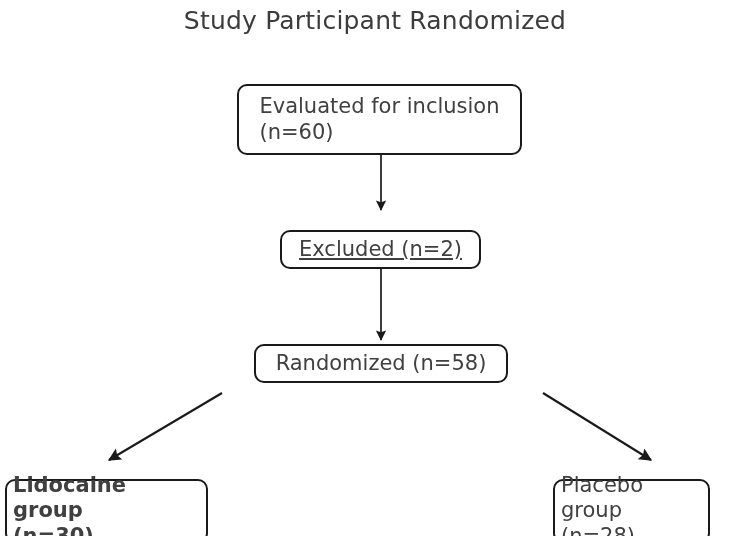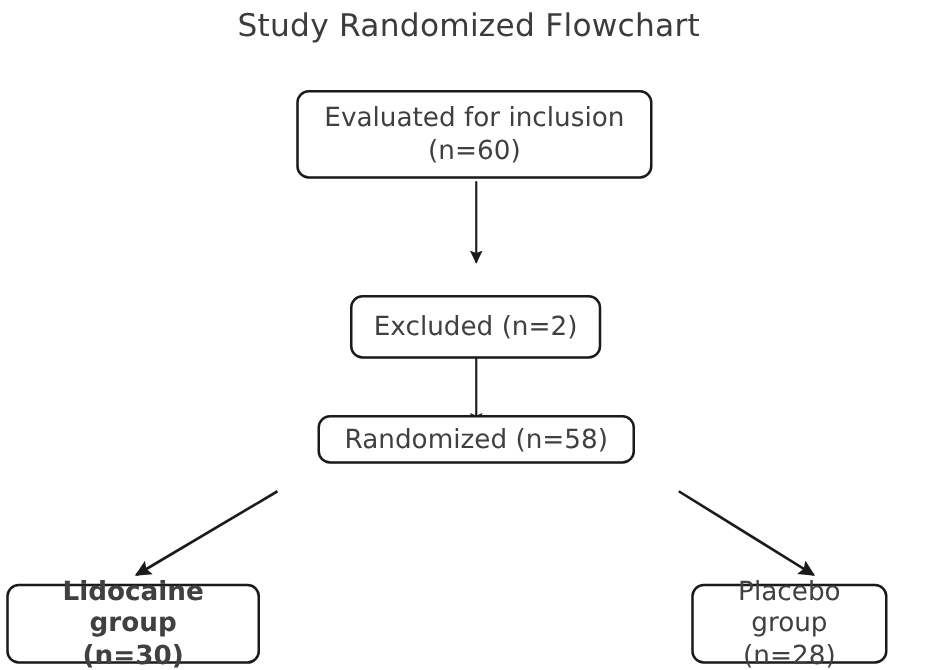--- a/index.html
+++ b/index.html
@@ -38,40 +38,42 @@
 
   .node-box {
     position: absolute;
     box-sizing: border-box;
     border: 2px solid #1a1a1a;
     border-radius: 10px;
     background: #ffffff;
     display: flex;
     align-items: center;
     justify-content: center;
-    text-align: center;
+    text-align: left;
     color: #404040;
     font-size: 21px;
     line-height: 1.22;
     white-space: pre-line;
     padding: 2px 6px;
+    margin-top: 12px;
   }
 
   
   #node-evaluated {
     left: 237px;
     top: 72px;
     width: 285px;
     height: 71px;
   }
   #node-excluded {
     left: 280px;
-    top: 236px;
+    top: 218px;
     width: 201px;
-    height: 51px;
+    height: 39px;
+    text-decoration: underline;
   }
   #node-randomized {
     left: 254px;
     top: 332px;
     width: 254px;
     height: 39px;
   }
   #node-lidocaine {
     left: 5px;
     top: 467px;
@@ -93,21 +95,21 @@
     width: 750px;
     height: 536px;
     pointer-events: none;
   }
 </style>
 </head>
 <body>
 
 <div id="chart-root">
 
-  <div class="chart-title">Study Randomized Flowchart</div>
+  <div class="chart-title">Study Participant Randomized</div>
 
   <svg class="edge-layer" width="750" height="536" viewBox="0 0 750 536">
     <defs>
       <marker id="arrowhead" markerWidth="7" markerHeight="7" refX="5.6" refY="3" orient="auto" markerUnits="strokeWidth">
         <path d="M0,0 L6.2,3 L0,6 L1.1,3 Z" fill="#1a1a1a"></path>
       </marker>
     </defs>
 
     <line x1="381" y1="145" x2="381" y2="210" stroke="#1a1a1a" stroke-width="1.7" marker-end="url(#arrowhead)"></line>
 

